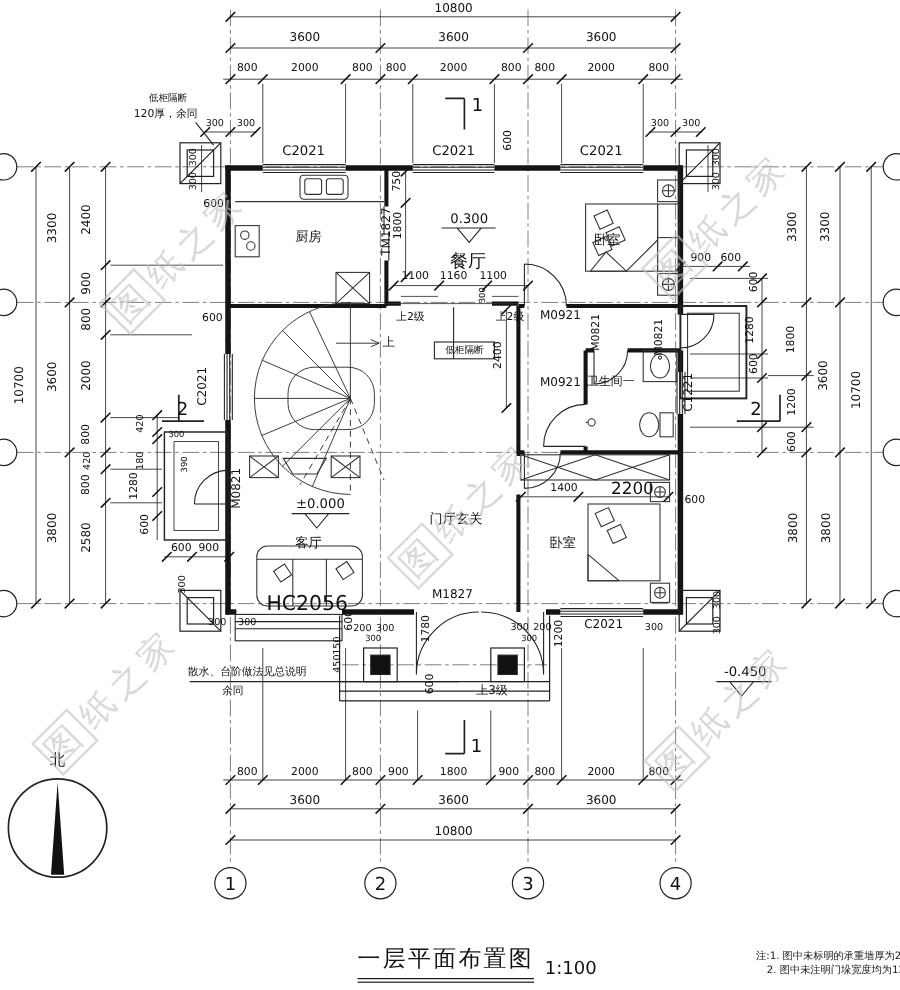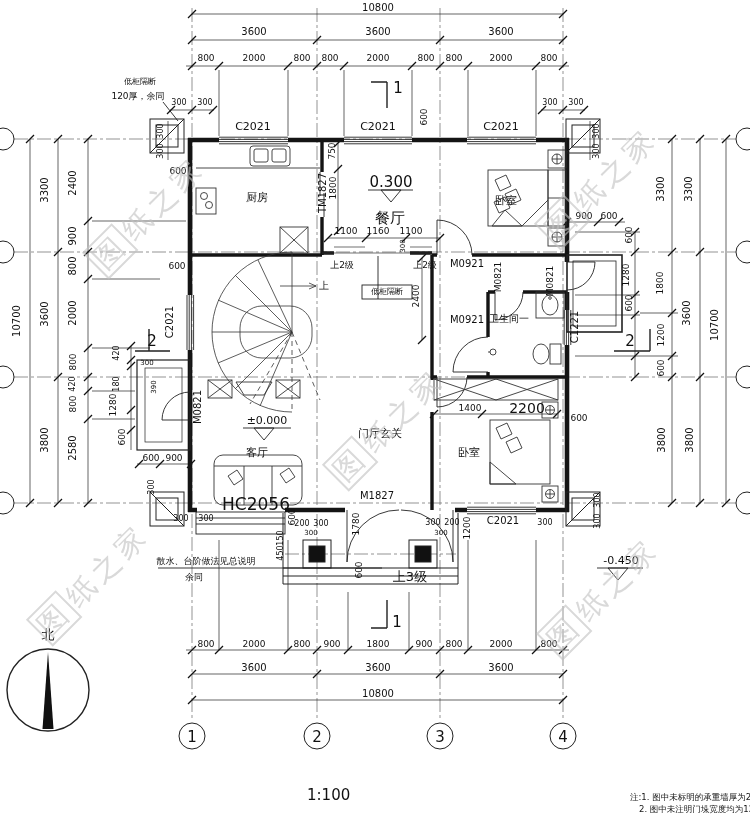--- a/index.html
+++ b/index.html
@@ -393,21 +393,21 @@
     <span class="pl" style="left: 206px; top: 519px; font-size: 8px; transform: translate(-50%, -50%);">300</span>
     <span class="pl" style="left: 198px; top: 407px; font-size: 10px; transform: translate(-50%, -50%) rotate(-90deg);">M0821</span>
     <span class="pl" style="left: 256px; top: 504px; font-size: 17px; transform: translate(-50%, -50%);">HC2056</span>
     <span class="pl" style="left: 292px; top: 517px; font-size: 9px; transform: translate(-50%, -50%) rotate(-90deg);">600</span>
     <span class="pl" style="left: 206px; top: 561px; font-size: 9px; transform: translate(-50%, -50%);">散水、台阶做法见总说明</span>
     <span class="pl" style="left: 194px; top: 577px; font-size: 9px; transform: translate(-50%, -50%);">余同</span>
     <span class="pl" style="left: 257px; top: 197px; font-size: 11px; transform: translate(-50%, -50%);">厨房</span>
     <span class="pl" style="left: 323px; top: 193px; font-size: 10px; transform: translate(-50%, -50%) rotate(-90deg);">TM1827</span>
     <span class="pl" style="left: 332px; top: 151px; font-size: 9px; transform: translate(-50%, -50%) rotate(-90deg);">750</span>
     <span class="pl" style="left: 333px; top: 188px; font-size: 9px; transform: translate(-50%, -50%) rotate(-90deg);">1800</span>
-    <span class="pl" style="left: 391px; top: 182px; font-size: 15px; transform: translate(-50%, -50%);">0.300</span>
+    <span class="pl" style="left: 391px; top: 182px; font-size: 11px; transform: translate(-50%, -50%);">0.300</span>
     <span class="pl" style="left: 390px; top: 218px; font-size: 15px; transform: translate(-50%, -50%);">餐厅</span>
     <span class="pl" style="left: 346px; top: 231px; font-size: 9px; transform: translate(-50%, -50%);">1100</span>
     <span class="pl" style="left: 378px; top: 231px; font-size: 9px; transform: translate(-50%, -50%);">1160</span>
     <span class="pl" style="left: 411px; top: 231px; font-size: 9px; transform: translate(-50%, -50%);">1100</span>
     <span class="pl" style="left: 403px; top: 246px; font-size: 7px; transform: translate(-50%, -50%) rotate(-90deg);">300</span>
     <span class="pl" style="left: 506px; top: 200px; font-size: 11px; transform: translate(-50%, -50%);">卧室</span>
     <span class="pl" style="left: 342px; top: 265px; font-size: 9px; transform: translate(-50%, -50%);">上2级</span>
     <span class="pl" style="left: 425px; top: 265px; font-size: 9px; transform: translate(-50%, -50%);">上2级</span>
     <span class="pl" style="left: 324px; top: 286px; font-size: 10px; transform: translate(-50%, -50%);">上</span>
     <span class="pl" style="left: 387px; top: 292px; font-size: 8px; transform: translate(-50%, -50%);">低柜隔断</span>
@@ -448,21 +448,21 @@
     <span class="pl" style="left: 321px; top: 524px; font-size: 8px; transform: translate(-50%, -50%);">300</span>
     <span class="pl" style="left: 311px; top: 533px; font-size: 7px; transform: translate(-50%, -50%);">300</span>
     <span class="pl" style="left: 433px; top: 523px; font-size: 8px; transform: translate(-50%, -50%);">300</span>
     <span class="pl" style="left: 452px; top: 523px; font-size: 8px; transform: translate(-50%, -50%);">200</span>
     <span class="pl" style="left: 441px; top: 533px; font-size: 7px; transform: translate(-50%, -50%);">300</span>
     <span class="pl" style="left: 467px; top: 528px; font-size: 9px; transform: translate(-50%, -50%) rotate(-90deg);">1200</span>
     <span class="pl" style="left: 356px; top: 524px; font-size: 9px; transform: translate(-50%, -50%) rotate(-90deg);">1780</span>
     <span class="pl" style="left: 359px; top: 570px; font-size: 9px; transform: translate(-50%, -50%) rotate(-90deg);">600</span>
     <span class="pl" style="left: 281px; top: 538px; font-size: 8px; transform: translate(-50%, -50%) rotate(-90deg);">150</span>
     <span class="pl" style="left: 281px; top: 553px; font-size: 8px; transform: translate(-50%, -50%) rotate(-90deg);">450</span>
-    <span class="pl" style="left: 410px; top: 576px; font-size: 13px; transform: translate(-50%, -50%);">上3级</span>
+    <span class="pl" style="left: 410px; top: 576px; font-size: 10px; transform: translate(-50%, -50%);">上3级</span>
     <span class="pl" style="left: 621px; top: 560px; font-size: 11px; transform: translate(-50%, -50%);">-0.450</span>
     <span class="pl" style="left: 397px; top: 622px; font-size: 15px; transform: translate(-50%, -50%);">1</span>
     <span class="pl" style="left: 206px; top: 644px; font-size: 9px; transform: translate(-50%, -50%);">800</span>
     <span class="pl" style="left: 254px; top: 644px; font-size: 9px; transform: translate(-50%, -50%);">2000</span>
     <span class="pl" style="left: 302px; top: 644px; font-size: 9px; transform: translate(-50%, -50%);">800</span>
     <span class="pl" style="left: 332px; top: 644px; font-size: 9px; transform: translate(-50%, -50%);">900</span>
     <span class="pl" style="left: 378px; top: 644px; font-size: 9px; transform: translate(-50%, -50%);">1800</span>
     <span class="pl" style="left: 424px; top: 644px; font-size: 9px; transform: translate(-50%, -50%);">900</span>
     <span class="pl" style="left: 454px; top: 644px; font-size: 9px; transform: translate(-50%, -50%);">800</span>
     <span class="pl" style="left: 501px; top: 644px; font-size: 9px; transform: translate(-50%, -50%);">2000</span>
@@ -487,19 +487,20 @@
     <span>2</span>
   </div>
 <div class="axis-bubble" style="left:440px;top:736px">
     <span>3</span>
   </div>
 <div class="axis-bubble" style="left:563px;top:736px">
     <span>4</span>
   </div>
 
 <div class="title-block">
+  <span class="title-main">一层平面布置图</span>
   <span class="title-scale">1:100</span>
 </div>
 
 <div class="notes">
   <div class="n1">注:1. 图中未标明的承重墙厚为240,</div>
   <div class="n2">2. 图中未注明门垛宽度均为120或墙</div>
 </div>
 
 </body></html>

